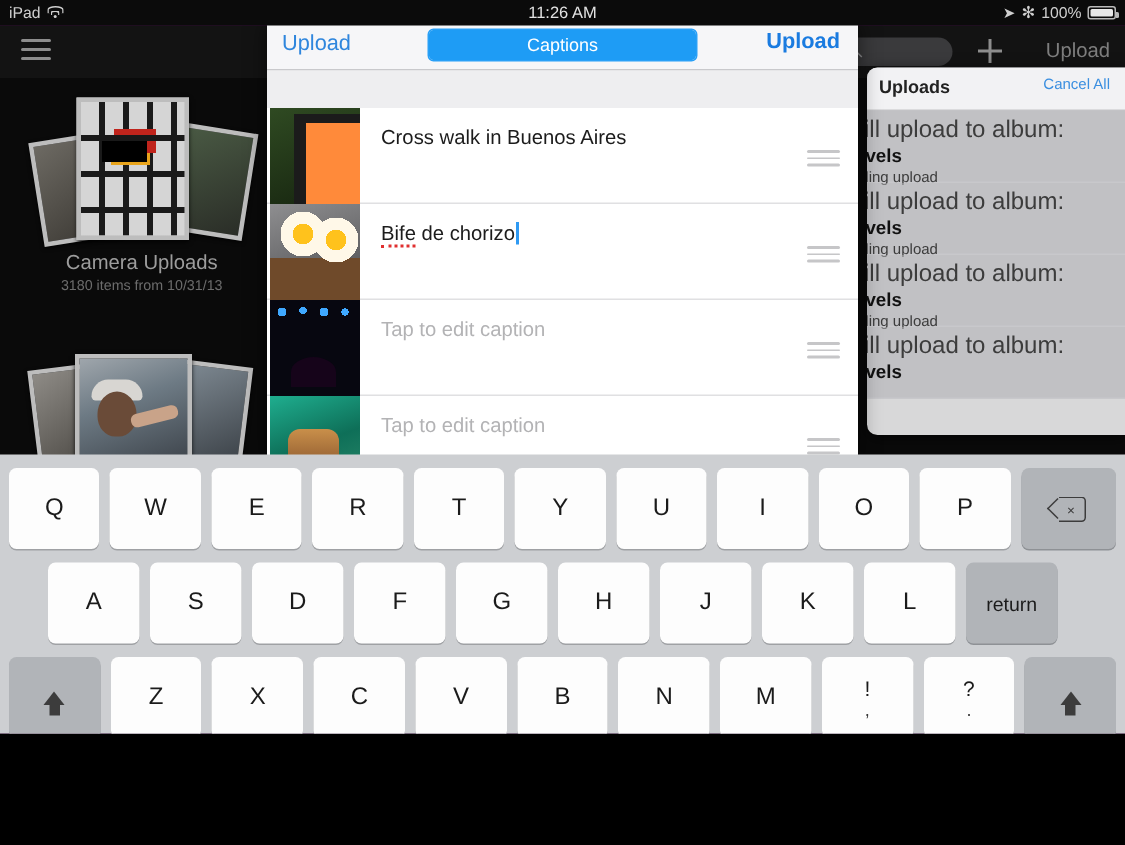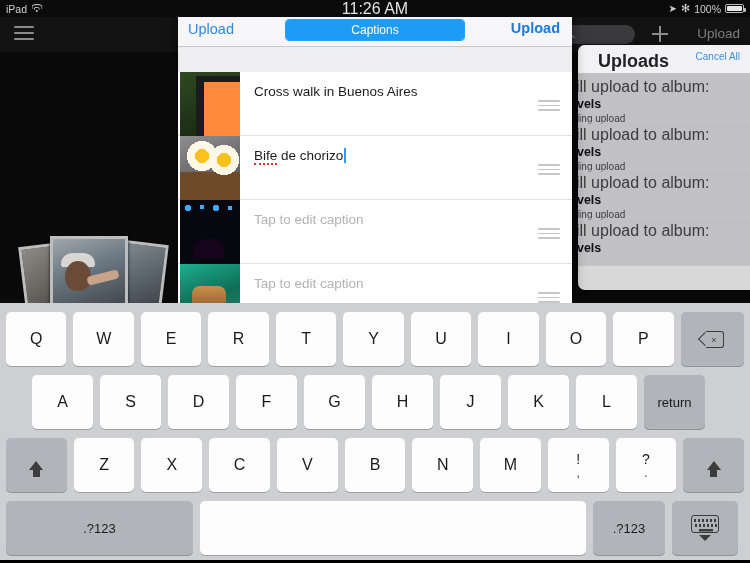--- a/index.html
+++ b/index.html
@@ -2,30 +2,30 @@
 <html><head>
 <meta charset="utf-8">
 <style>
   * { box-sizing: border-box; margin: 0; padding: 0; }
   html, body {
     width: 750px; height: 563px;
     overflow: hidden;
     font-family: "Liberation Sans", sans-serif;
     background: #000;
   }
-  #screen { position: relative; width: 750px; height: 560px; overflow: hidden; background:#a21caf; }
+  #screen { position: relative; width: 750px; height: 489px; overflow: hidden; background:#a21caf; }
 
   
   #statusbar {
     position:absolute; left:0; top:0; width:750px; height:17px;
     background:#0b0b0b; color:#cfcfcf; font-size:10.5px;
     display:flex; align-items:center; z-index:40;
   }
   #sb-left { position:absolute; left:6px; display:flex; align-items:center; gap:4px; }
-  #sb-center { position:absolute; left:0; width:750px; text-align:center; font-size:16px; color:#e2e2e2; }
+  #sb-center { position:absolute; left:0; width:750px; text-align:center; font-size:11px; color:#e2e2e2; }
   #sb-right { position:absolute; right:6px; display:flex; align-items:center; gap:4px; }
   .wifi-ico { display:inline-block; width:11px; height:9px; position:relative; }
   .wifi-ico i { position:absolute; left:50%; transform:translateX(-50%);
     border:1.2px solid #cfcfcf; border-bottom:none; border-radius:50% 50% 0 0; }
   .wifi-ico i:nth-child(1){ width:11px; height:5px; top:0; }
   .wifi-ico i:nth-child(2){ width:6.5px; height:3.5px; top:2.5px; }
   .wifi-ico i:nth-child(3){ width:2.4px;height:2.4px; top:5.6px; background:#cfcfcf; border-radius:50%; border:none;}
   .batt { width:19px; height:9px; border:1px solid #b9b9b9; border-radius:2px; position:relative; }
   .batt::after { content:""; position:absolute; right:-3px; top:2.5px; width:2px; height:4px; background:#b9b9b9; border-radius:0 1px 1px 0; }
   .batt i { position:absolute; left:1px; top:1px; bottom:1px; right:1px; background:#e8e8e8; border-radius:1px; }
@@ -85,21 +85,21 @@
      border-radius:16px 16px 4px 4px; background:#d8d6d2; }
   #album2 .p-main .arm { position:absolute; right:6px; top:34px; width:32px; height:9px;
      background:#c9a389; transform:rotate(-14deg); border-radius:4px; }
 
   
   #uploads-pop { position:absolute; left:578px; top:45px; width:172px; height:245px;
      background:rgba(232,232,234,.93); border-radius:7px 0 0 7px; overflow:hidden;
      box-shadow:0 2px 10px rgba(0,0,0,.6); z-index:18; }
   #uploads-head { position:relative; height:29px; background:rgba(243,243,245,.95);
      border-bottom:1px solid #c3c3c6; }
-  #uploads-head .t { position:absolute; left:20px; top:6px; font-size:18px; font-weight:bold; color:#222; }
+  #uploads-head .t { position:absolute; left:8px; top:6px; font-size:12px; font-weight:bold; color:#222; }
   #uploads-head .cancel-all { position:absolute; right:10px; top:6px; font-size:10px; color:#3b8fe0; }
   .up-row { position:relative; height:48px; border-bottom:1px solid #c8c8cb; padding:4px 8px;
      background:rgba(174,174,178,.55); }
   .up-row .l1 { font-size:16px; color:#3c3c3c; margin-left:-10px; }
   .up-row .l2 { font-size:12.5px; font-weight:bold; color:#111; margin-left:-16px; margin-top:1px; }
   .up-row .l3 { font-size:10px; color:#3c3c3c; margin-left:-18px; margin-top:2px; }
 
   
   #cl-bar { position:absolute; left:568px; top:258px; width:182px; height:38px; z-index:19;
      border-radius:0 0 7px 7px; overflow:hidden; display:flex; }
@@ -234,20 +234,29 @@
           <span></span>
           <span></span>
       </div>
       <div id="bg-search">
         <span class="mag"></span>
       </div>
       <div id="bg-plus"></div>
       <div id="bg-upload-lbl">Upload</div>
     </div>
 
+    <div class="album" id="album1">
+      <div class="stackphoto p-left"></div>
+      <div class="stackphoto p-right"></div>
+      <div class="stackphoto p-main">
+          <div class="grid"></div>
+        </div>
+      <div class="cap title">Camera Uploads</div>
+      <div class="cap sub">3180 items from 10/31/13</div>
+    </div>
 
     <div class="album" id="album2">
       <div class="stackphoto p-left"></div>
       <div class="stackphoto p-right"></div>
       <div class="stackphoto p-main">
         <div class="hat"></div>
           <div class="face"></div>
           <div class="arm"></div>
       </div>
     </div>

